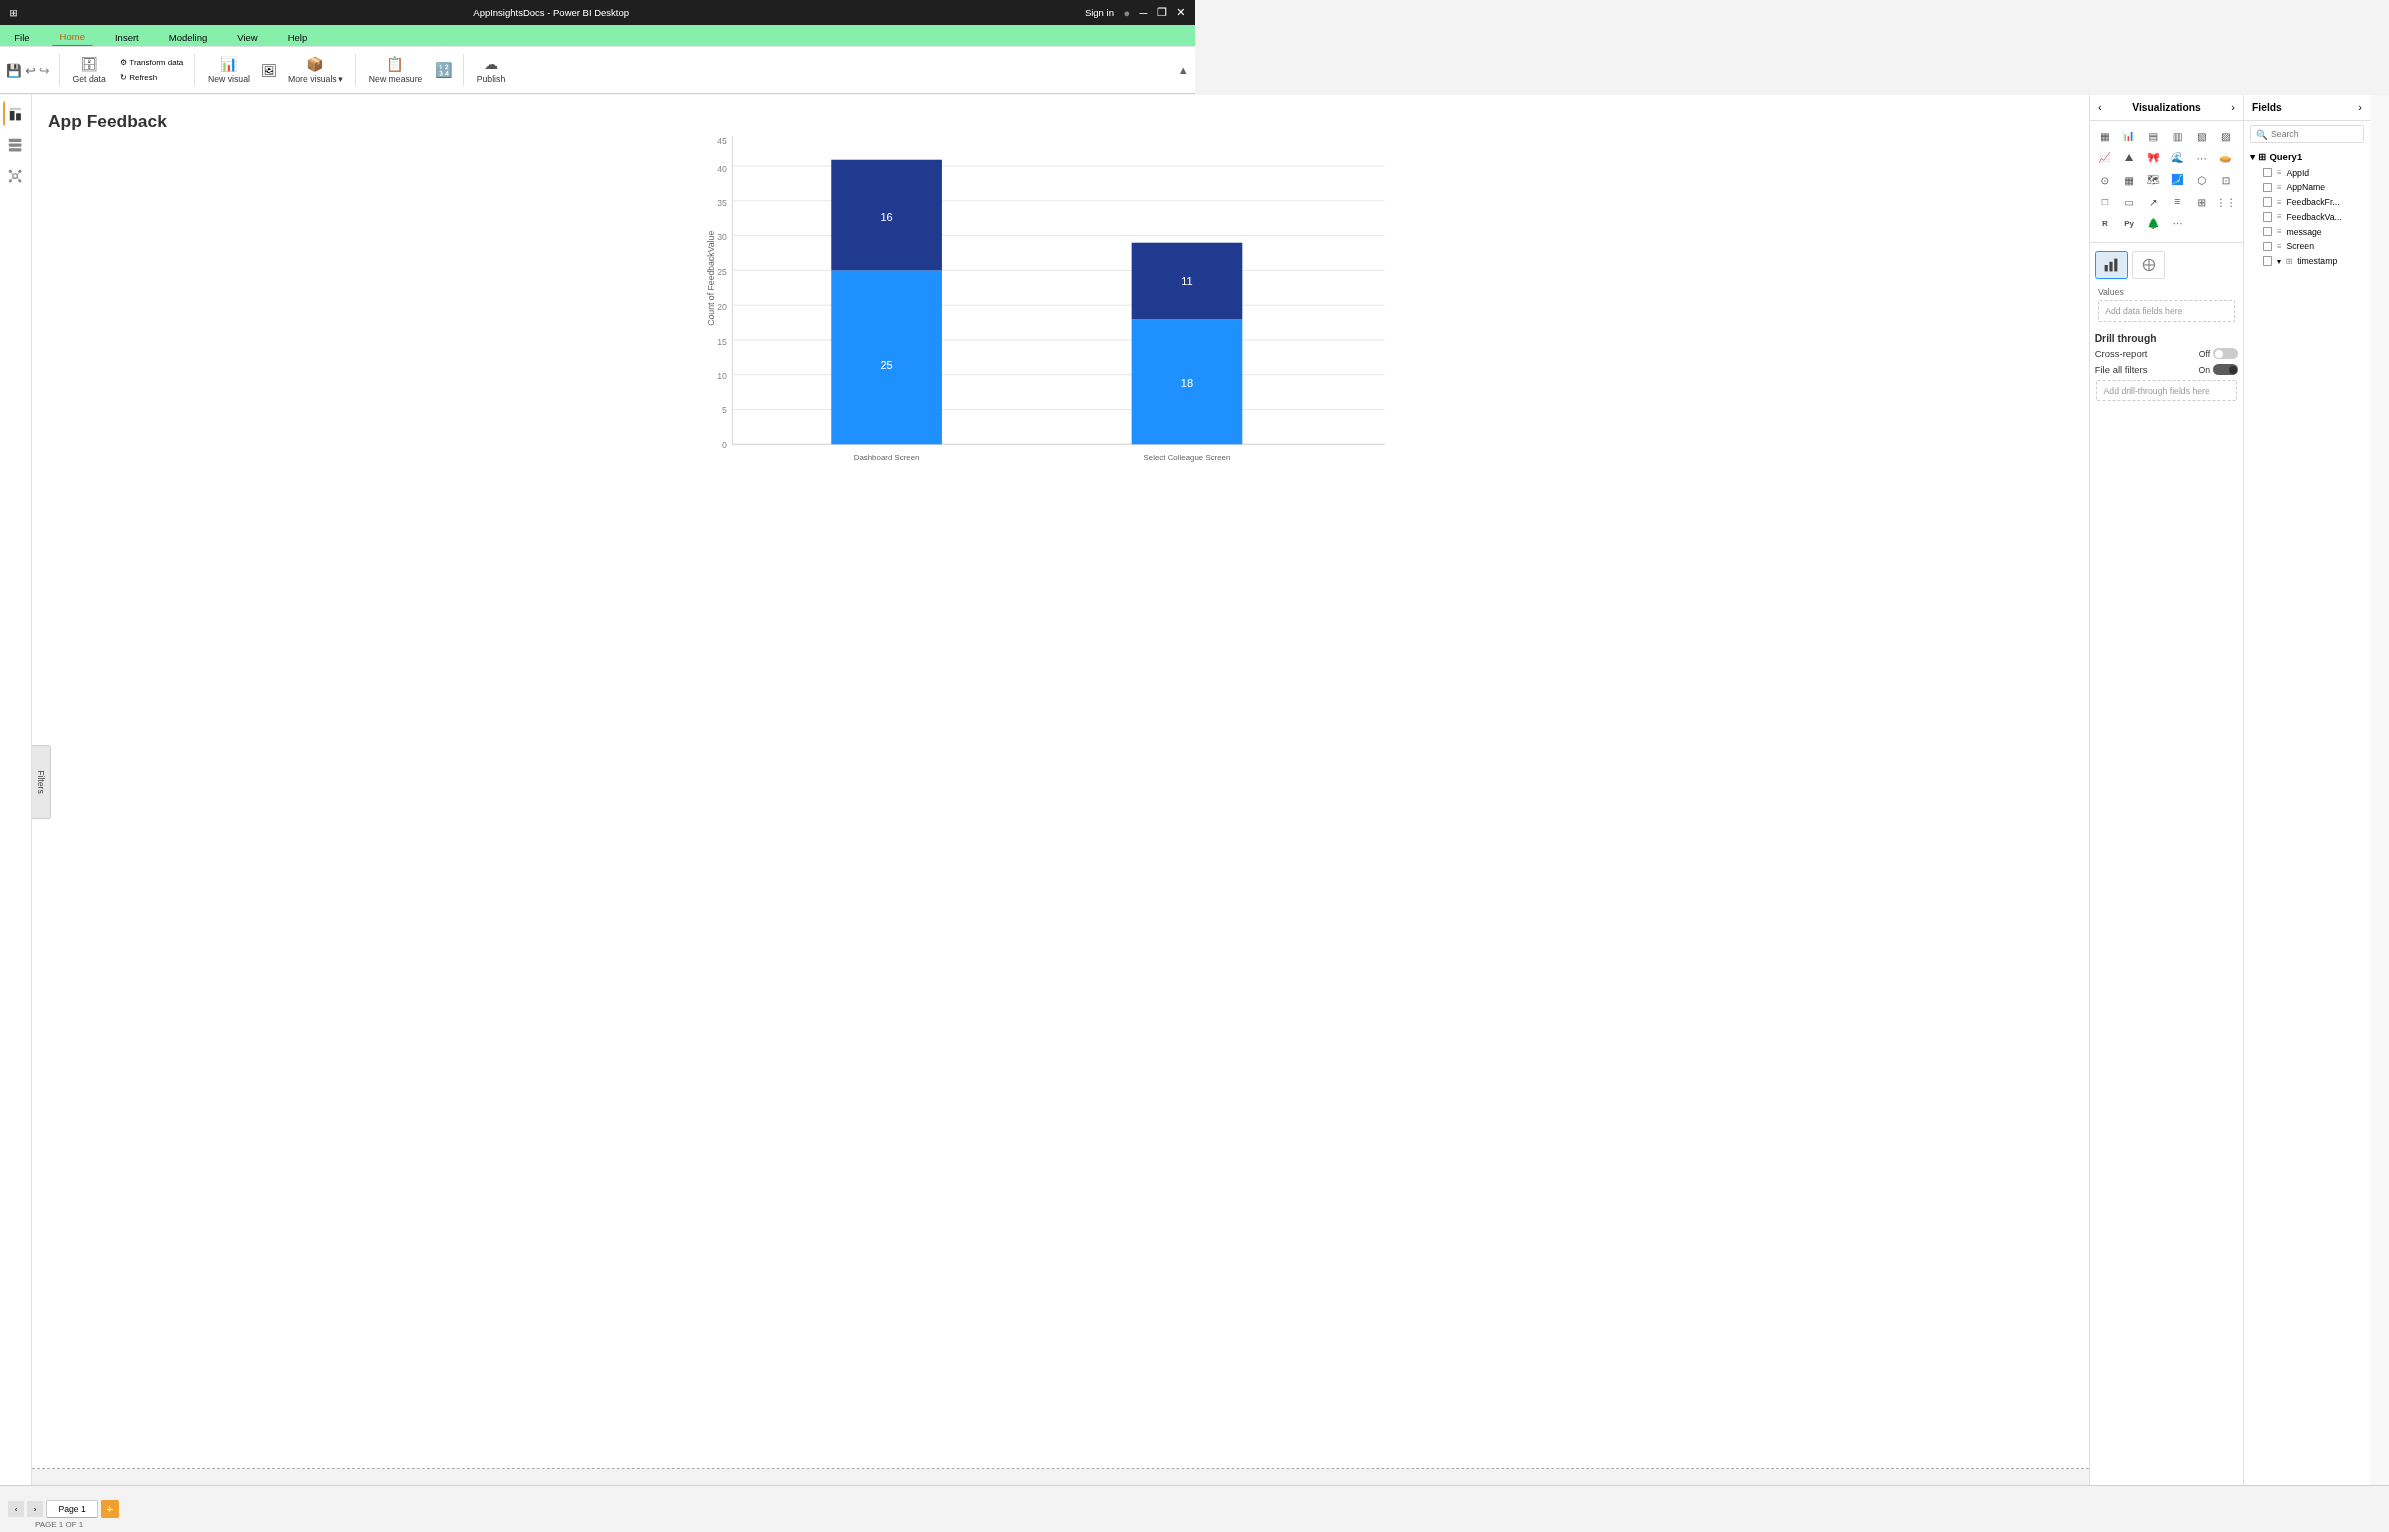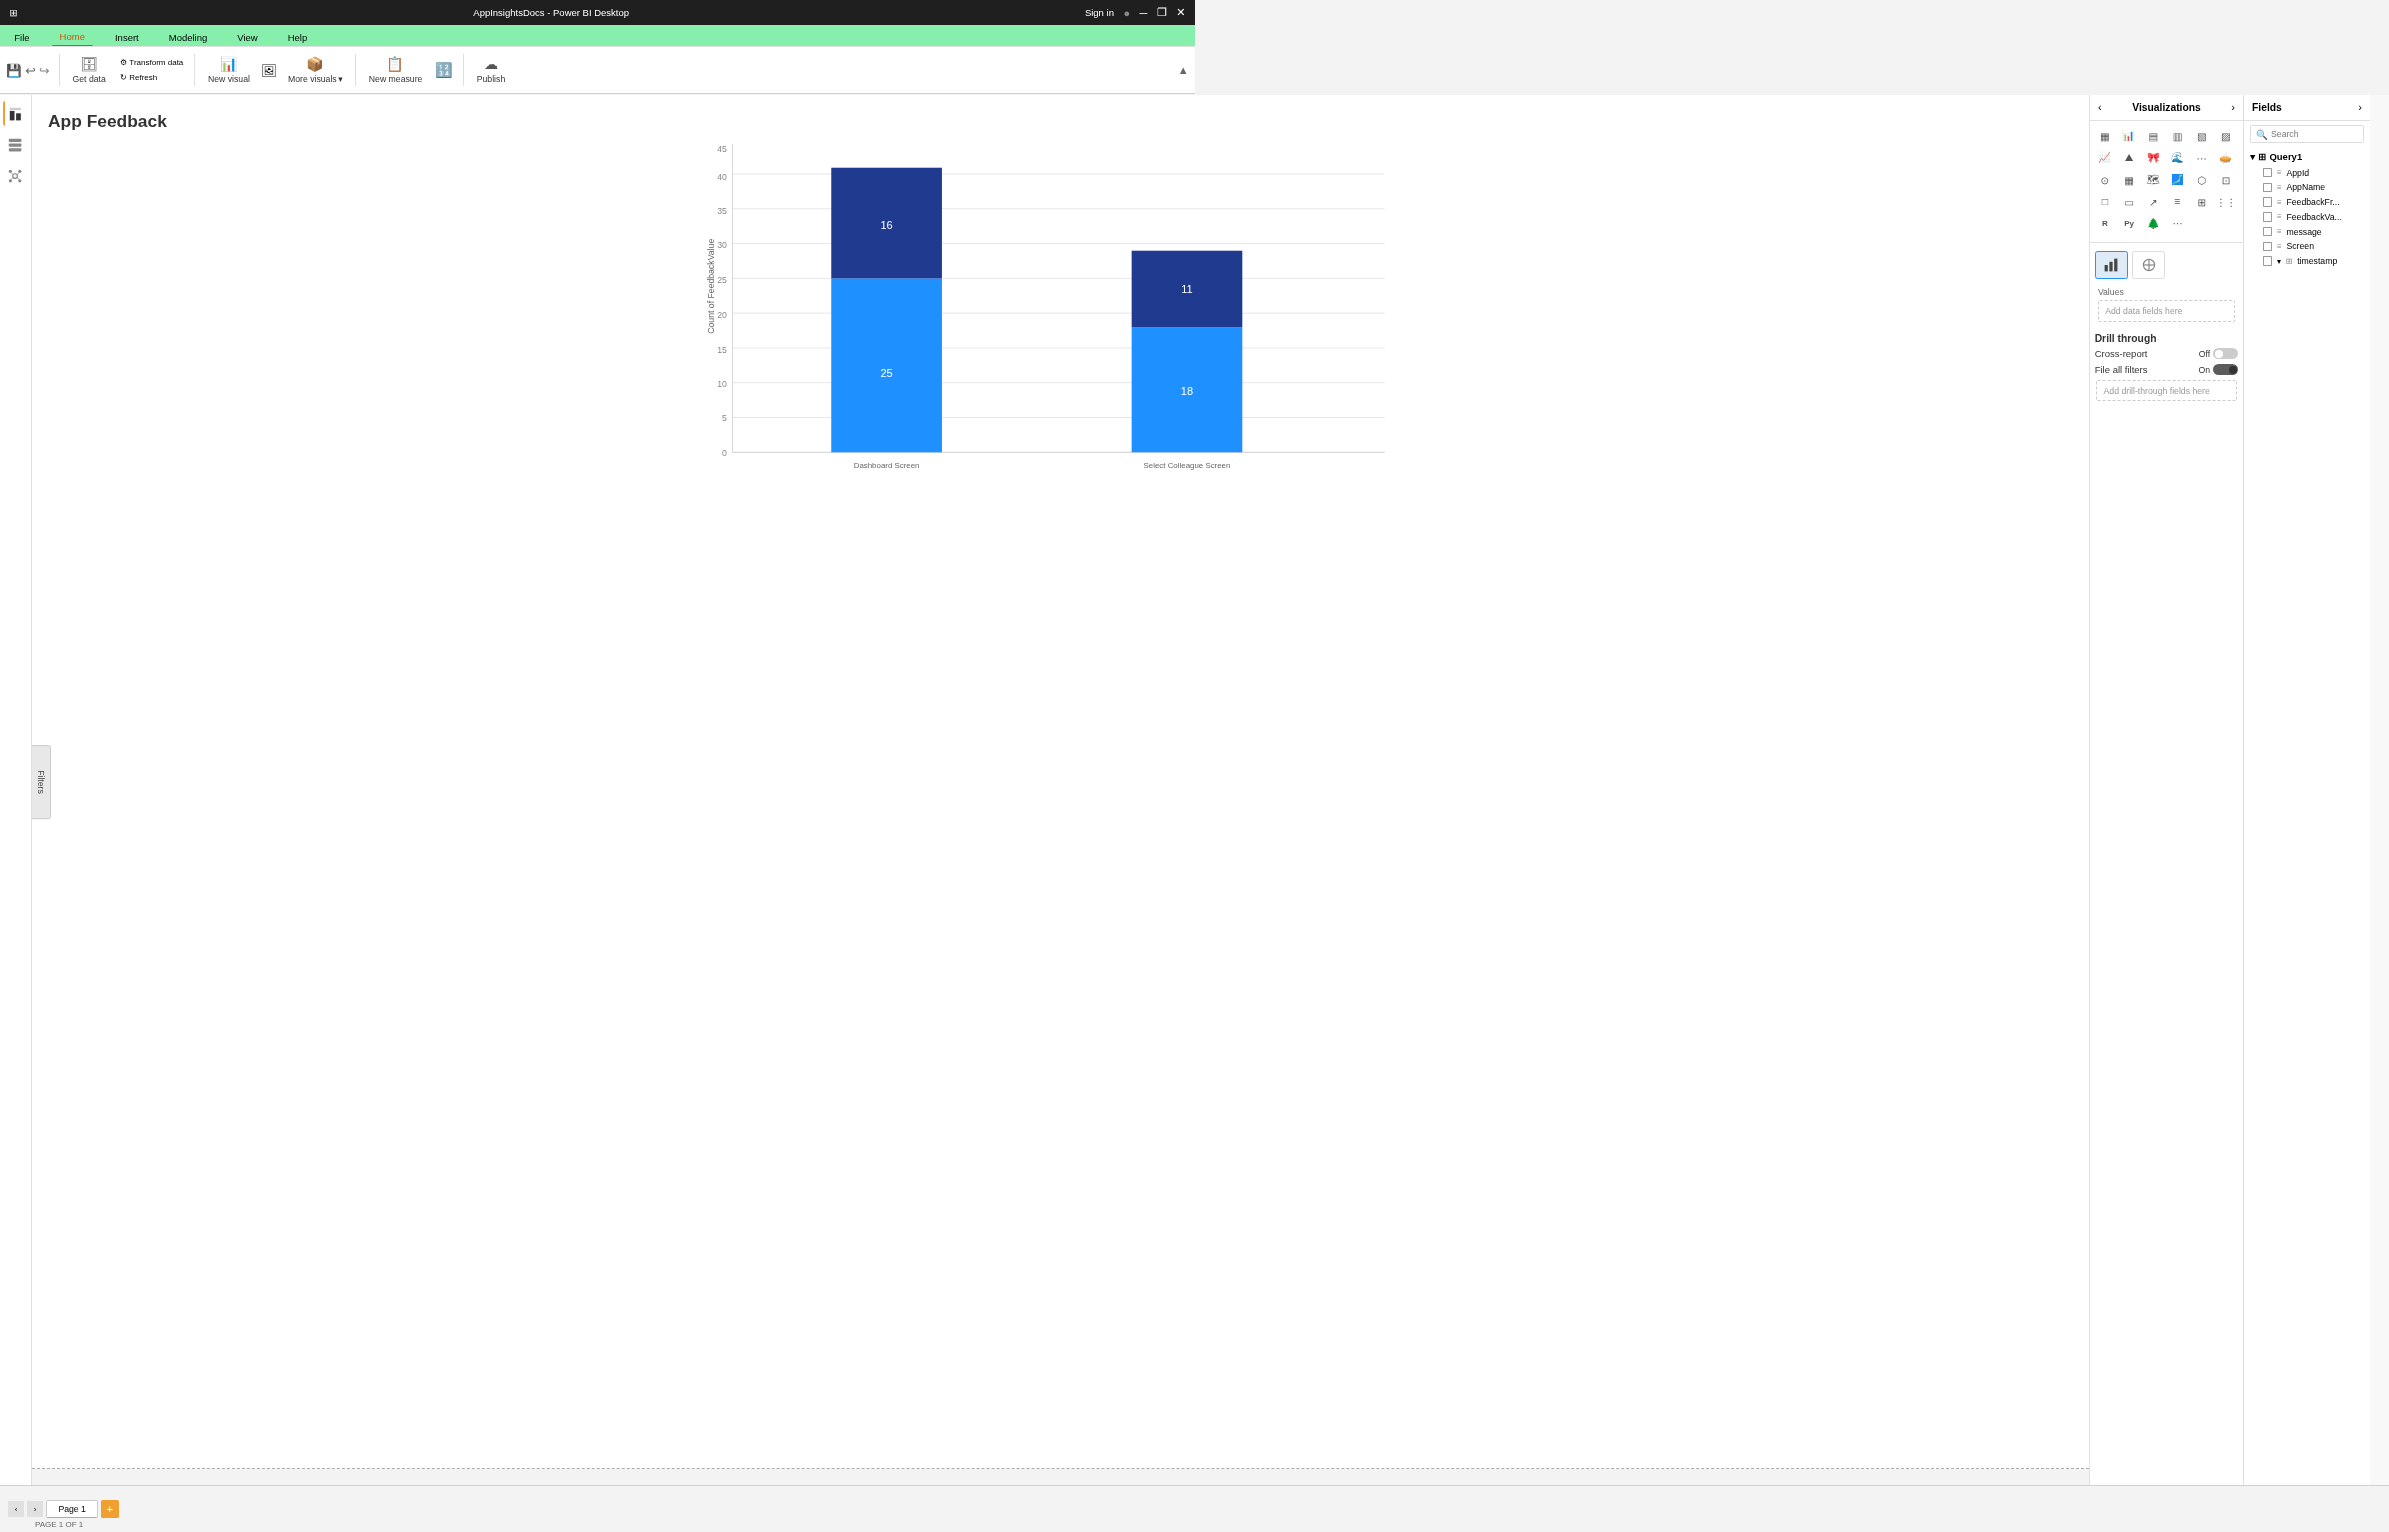--- a/index.html
+++ b/index.html
@@ -123,21 +123,21 @@
       position: absolute;
       top: 16px;
       left: 16px;
       right: 16px;
       bottom: 32px;
     }
     .chart-title {
       font-size: 17.4px;
       font-weight: 600;
       color: #333;
-      margin-bottom: 12px;
+      margin-bottom: 4px;
     }
     .chart-legend {
       display: flex;
       align-items: center;
       gap: 9.5px;
       margin-bottom: 6.3px;
       font-size: 9.5px;
       font-weight: 600;
     }
     .legend-dot {

